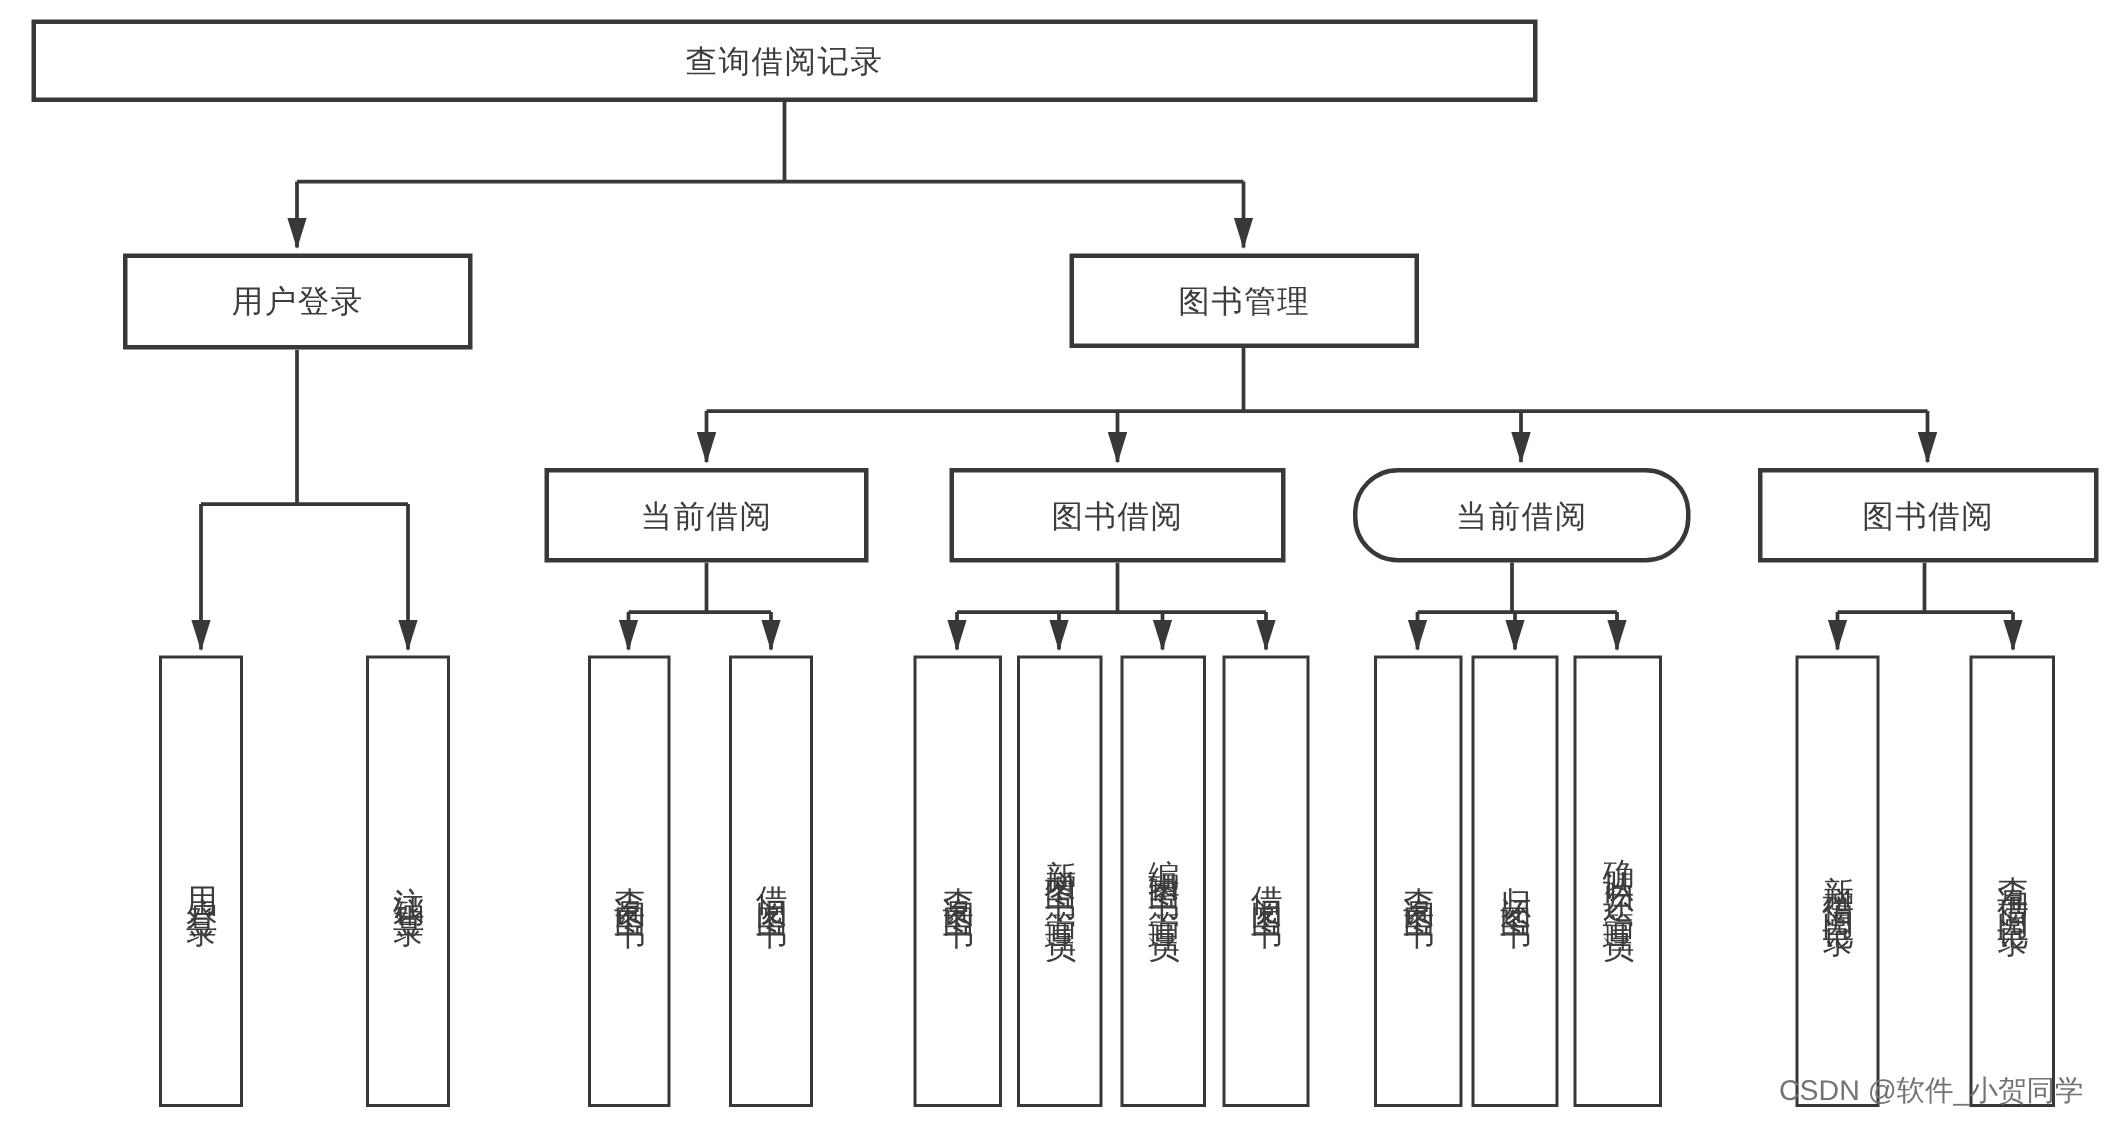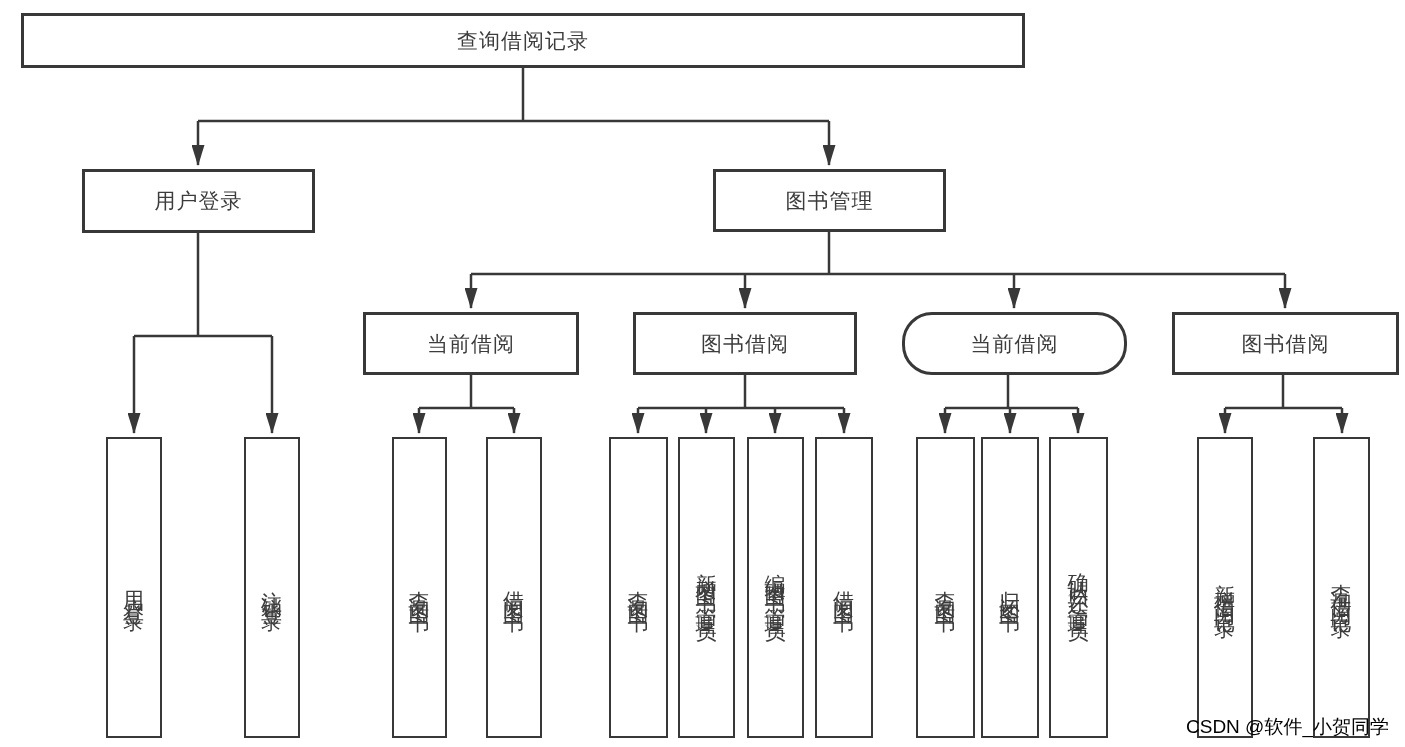--- a/index.html
+++ b/index.html
@@ -33,21 +33,21 @@
     writing-mode:vertical-rl;
     text-orientation:mixed;
     letter-spacing:7px;
     line-height:1;
   }
   .watermark{
     position:absolute;
     left:1186px;top:714px;
     z-index:3;
     font-size:19px;
-    color:#000000;
+    color:#737373;
     white-space:nowrap;
   }
 </style>
 </head>
 <body>
 
 <div class="canvas">
 
   <svg class="wires" width="1405" height="747" viewBox="0 0 1405 747">
     <defs>

